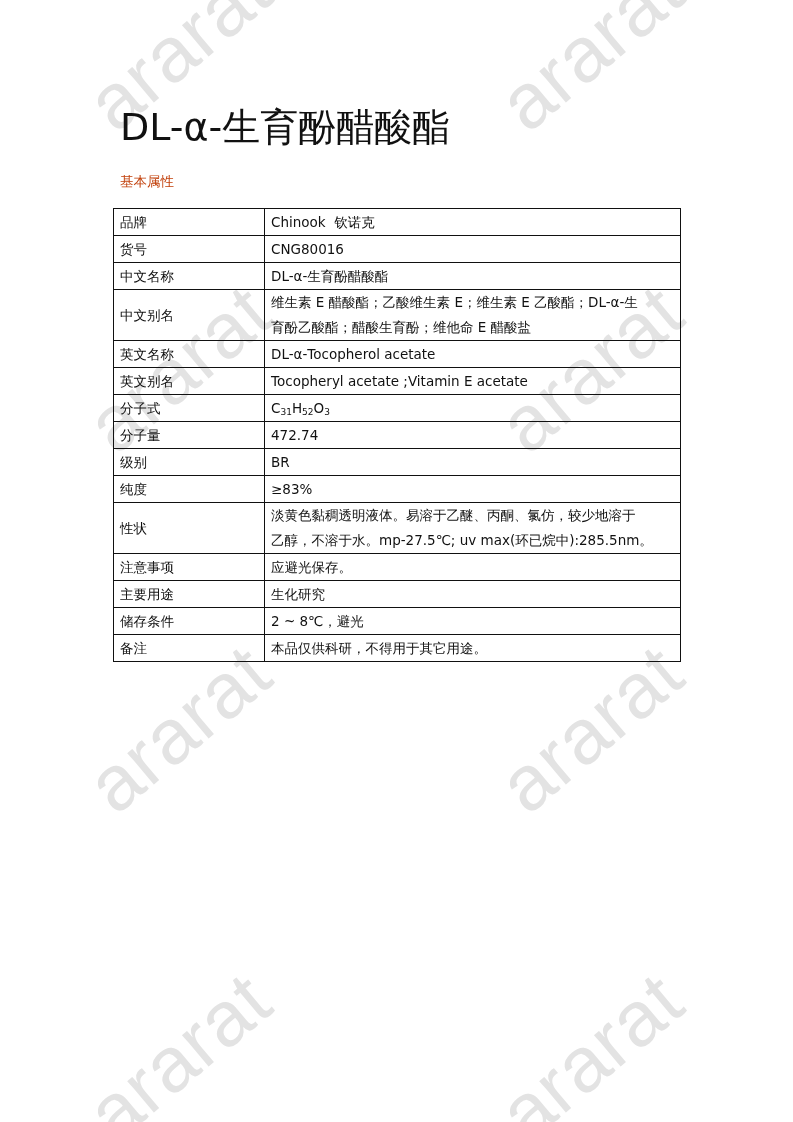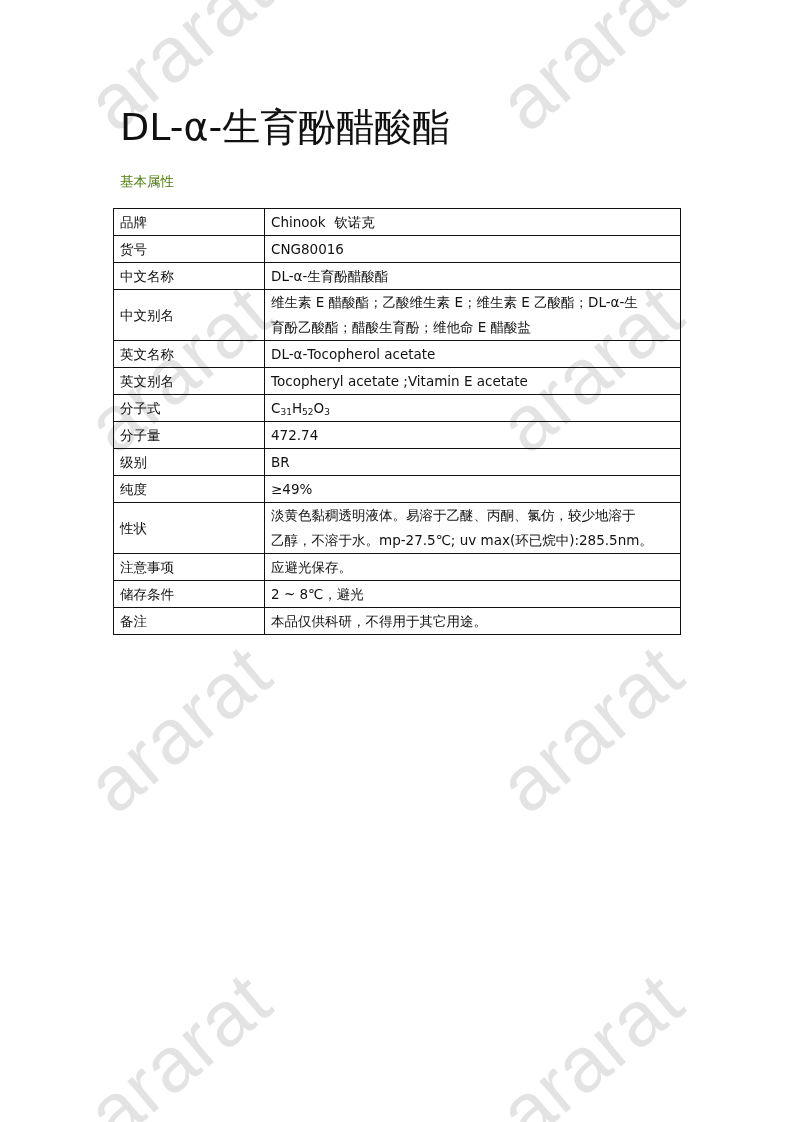--- a/index.html
+++ b/index.html
@@ -36,21 +36,21 @@
       margin: 0;
       color: #111111;
       z-index: 1;
       letter-spacing: 0px;
     }
     .section-label {
       position: absolute;
       left: 120px;
       top: 173px;
       font-size: 13.5px;
-      color: #4d7c0f;
+      color: #c2410c;
       z-index: 1;
     }
     table.props {
       position: absolute;
       left: 113px;
       top: 208px;
       width: 568px;
       border-collapse: collapse;
       z-index: 1;
       font-size: 13.5px;
@@ -130,34 +130,38 @@
     <tr>
       <td class="key">分子量</td>
       <td>472.74</td>
     </tr>
     <tr>
       <td class="key">级别</td>
       <td>BR</td>
     </tr>
     <tr>
       <td class="key">纯度</td>
-      <td>≥49%</td>
+      <td>≥83%</td>
     </tr>
     <tr class="tall">
       <td class="key">性状</td>
       <td class="multi">
         <div>淡黄色黏稠透明液体。易溶于乙醚、丙酮、氯仿，较少地溶于</div>
         <div>乙醇，不溶于水。mp-27.5℃; uv max(环已烷中):285.5nm。</div>
       </td>
     </tr>
     <tr>
       <td class="key">注意事项</td>
       <td>应避光保存。</td>
     </tr>
     <tr>
+      <td class="key">主要用途</td>
+      <td>生化研究</td>
+    </tr>
+    <tr>
       <td class="key">储存条件</td>
       <td>2 ~ 8℃，避光</td>
     </tr>
     <tr>
       <td class="key">备注</td>
       <td>本品仅供科研，不得用于其它用途。</td>
     </tr>
   </tbody>
 </table>
 

